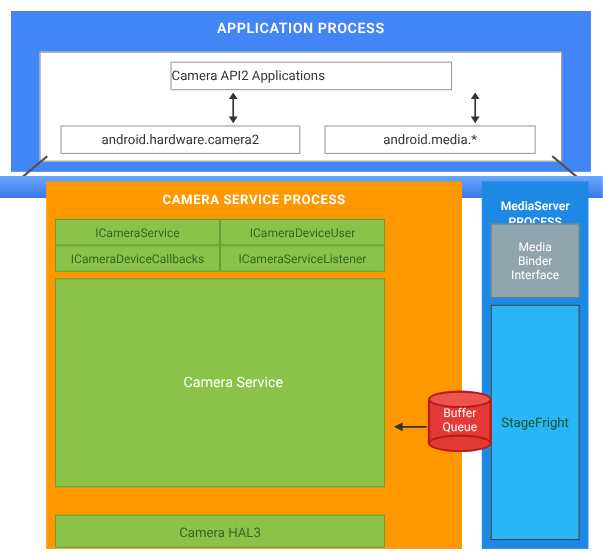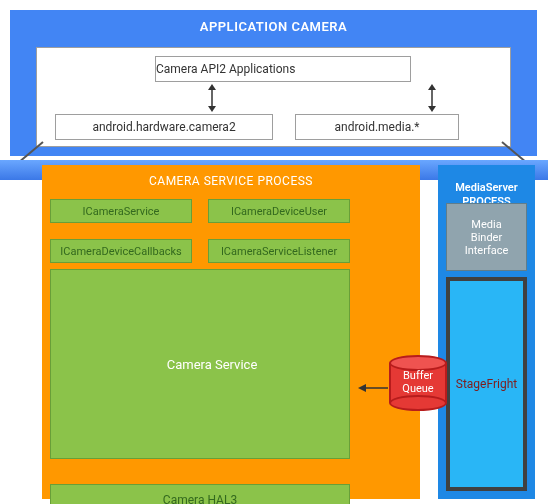--- a/index.html
+++ b/index.html
@@ -68,21 +68,21 @@
     background: #fff;
     text-align: center;
     font-size: 12px;
     line-height: 24px;
     color: #333;
   }
   .media-box {
     position: absolute;
     left: 258px;
     top: 66px;
-    width: 164px;
+    width: 192px;
     height: 26px;
     border: 1px solid #9e9e9e;
     background: #fff;
     text-align: center;
     font-size: 12px;
     line-height: 24px;
     color: #333;
   }
   
   .dbl-arrow {
@@ -109,36 +109,36 @@
     left: 42px;
     top: 165px;
     width: 378px;
     height: 334px;
     background: #ff9800;
   }
   .csp-head {
     height: 32px;
     color: #fff;
     text-align: center;
-    font-weight: 400;
+    font-weight: 700;
     font-size: 12px;
     line-height: 32px;
     letter-spacing: 0.5px;
   }
   .csp-inner {
     position: absolute;
     left: 8px;
     top: 34px;
     width: 300px;
     bottom: 8px;
   }
   .grid2 {
     display: grid;
     grid-template-columns: 1fr 1fr;
-    gap: 16px;
+    gap: 0;
   }
   .cell {
     background: #8bc34a;
     color: #33691e;
     font-size: 11px;
     text-align: center;
     height: 24px;
     line-height: 24px;
     border: 1px solid #689f38;
   }
@@ -197,27 +197,27 @@
     border: 1px solid #607d8b;
     white-space: pre-line;
   }
   .stage {
     position: absolute;
     left: 8px;
     top: 112px;
     right: 8px;
     bottom: 8px;
     background: #29b6f6;
-    color: #7f1d1d;
+    color: #14532d;
     font-size: 12px;
     text-align: center;
     display: flex;
     align-items: center;
     justify-content: center;
-    border: 4px solid #404040;
+    border: 1px solid #404040;
   }
 
   
   .cyl {
     position: absolute;
     left: 389px;
     top: 355px;
     width: 58px;
     height: 56px;
   }
@@ -265,21 +265,21 @@
     height: 2px;
     transform-origin: left center;
   }
 </style>
 </head>
 <body>
 
 <div class="canvas">
 
   <div class="app-process">
-    <div class="app-head">APPLICATION CAMERA</div>
+    <div class="app-head">APPLICATION PROCESS</div>
     <div class="app-inner">
       <div class="api2-box">Camera API2 Applications</div>
       <div class="hw-camera2">android.hardware.camera2</div>
       <div class="media-box">android.media.*</div>
 
       <div class="dbl-arrow" style="left:170px; top:36px;">
         <svg viewBox="0 0 10 28">
             <path d="M5 2 L5 26" stroke="#333" stroke-width="1.5"></path>
             <path d="M5 0 L1 6 L9 6 Z" fill="#333"></path>
             <path d="M5 28 L1 22 L9 22 Z" fill="#333"></path>

